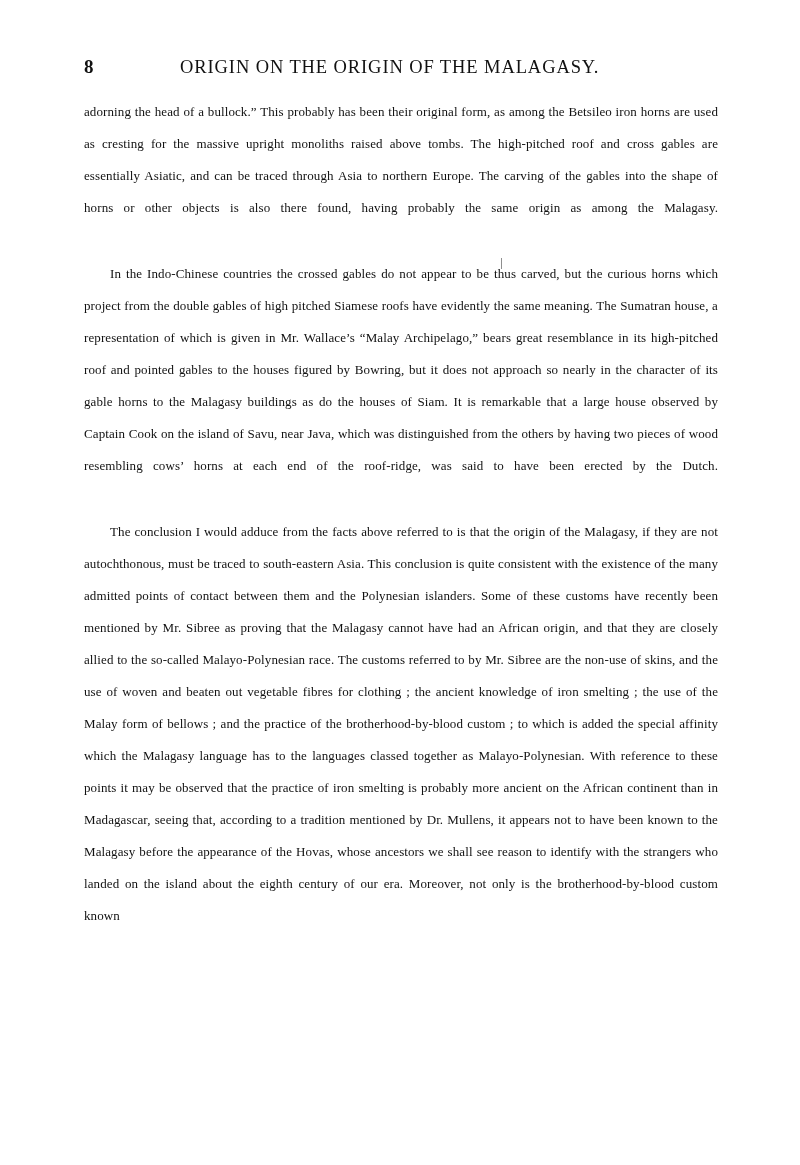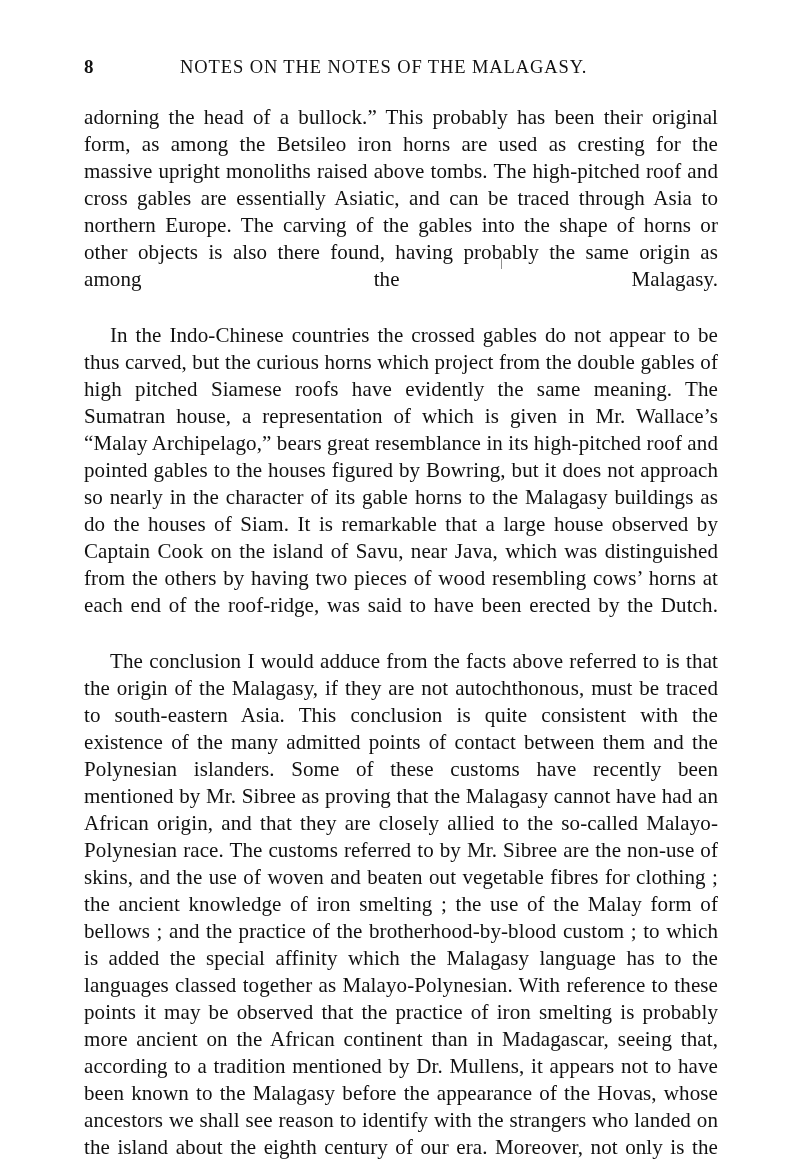--- a/index.html
+++ b/index.html
@@ -38,23 +38,23 @@
     font-weight: normal;
     white-space: nowrap;
   }
   .body {
     position: absolute;
     top: 96px;
     left: 84px;
     width: 634px;
   }
   p.para {
-    margin: 8px 0 0 0;
-    font-size: 21px;
-    line-height: 27px;
+    margin: 0 0 0 0;
+    font-size: 13px;
+    line-height: 32px;
     text-align: justify;
     text-justify: inter-word;
     hyphens: none;
     letter-spacing: 0.1px;
   }
   p.para + p.para {
     margin-top: 2px;
   }
   p.indent {
     text-indent: 26px;
@@ -75,21 +75,21 @@
     opacity: 0.75;
   }
 </style>
 </head>
 <body>
 
 <div class="page">
 
   <div class="header">
     <span class="folio">8</span>
-    <span class="running-head">NOTES ON THE NOTES OF THE MALAGASY.</span>
+    <span class="running-head">ORIGIN ON THE ORIGIN OF THE MALAGASY.</span>
   </div>
 
   <div class="body">
     <p class="para">adorning the head of a bullock.”   This probably has been their original form, as among the Betsileo iron horns are used as cresting for the massive upright monoliths raised above tombs. The high-pitched roof and cross gables are essentially Asiatic, and can be traced through Asia to northern Europe.   The carving of the gables into the shape of horns or other objects is also there found, having probably the same origin as among the Malagasy.</p>
     <p class="para indent">In the Indo-Chinese countries the crossed gables do not appear to be thus carved, but the curious horns which project from the double gables of high pitched Siamese roofs have evidently the same meaning.   The Sumatran house, a representation of which is given in Mr. Wallace’s “Malay Archipelago,” bears great resemblance in its high-pitched roof and pointed gables to the houses figured by Bowring, but it does not approach so nearly in the character of its gable horns to the Malagasy buildings as do the houses of Siam.   It is remarkable that a large house observed by Captain Cook on the island of Savu, near Java, which was distinguished from the others by having two pieces of wood resembling cows’ horns at each end of the roof-ridge, was said to have been erected by the Dutch.</p>
     <p class="para indent">The conclusion I would adduce from the facts above referred to is that the origin of the Malagasy, if they are not autochthonous, must be traced to south-eastern Asia.   This conclusion is quite consistent with the existence of the many admitted points of contact between them and the Polynesian islanders. Some of these customs have recently been mentioned by Mr. Sibree as proving that the Malagasy cannot have had an African origin, and that they are closely allied to the so-called Malayo-Polynesian race.   The customs referred to by Mr. Sibree are the non-use of skins, and the use of woven and beaten out vegetable fibres for clothing ; the ancient knowledge of iron smelting ; the use of the Malay form of bellows ; and the practice of the brotherhood-by-blood custom ; to which is added the special affinity which the Malagasy language has to the languages classed together as Malayo-Polynesian.   With reference to these points it may be observed that the practice of iron smelting is probably more ancient on the African continent than in Madagascar, seeing that, according to a tradition mentioned by Dr. Mullens, it appears not to have been known to the Malagasy before the appearance of the Hovas, whose ancestors we shall see reason to identify with the strangers who landed on the island about the eighth century of our era. Moreover, not only is the brotherhood-by-blood custom known</p>
   </div>
 
   <div class="stray-mark"></div>
 

